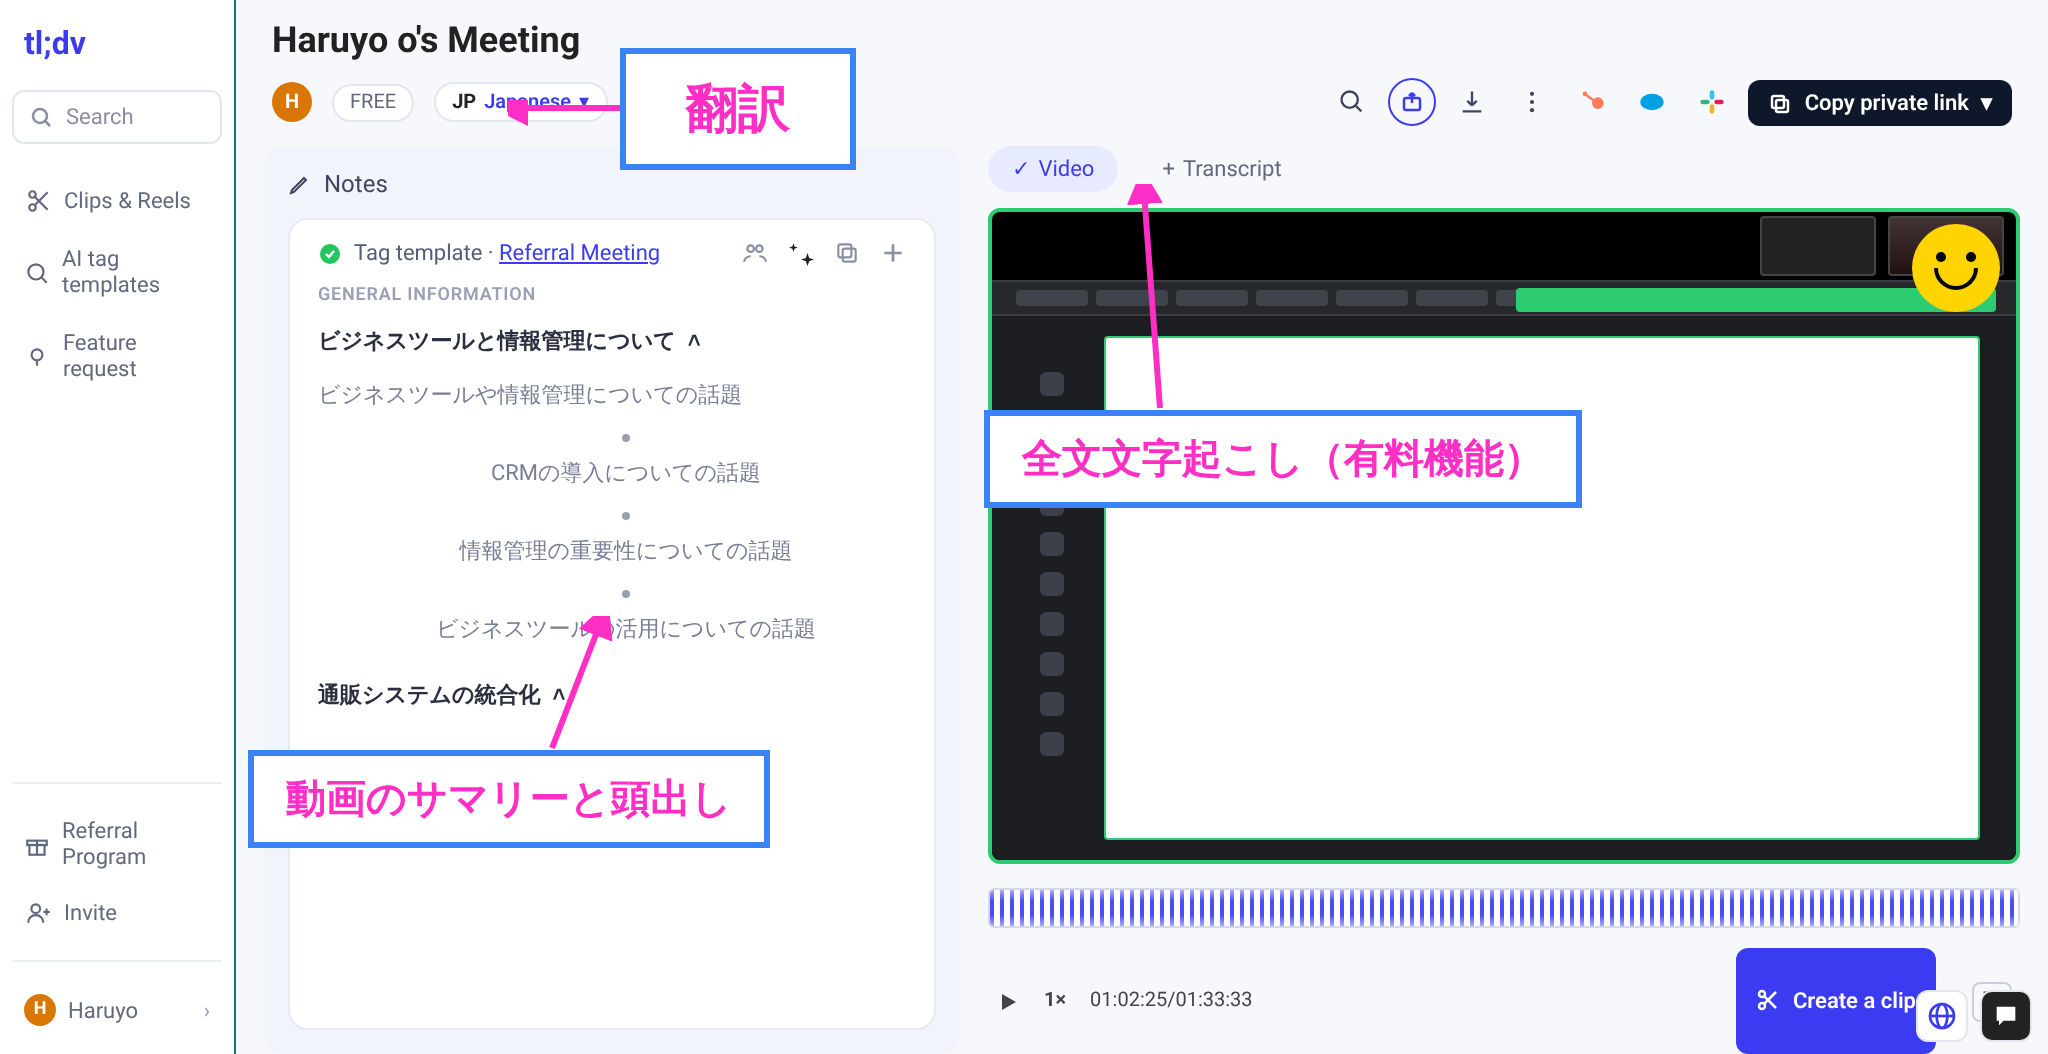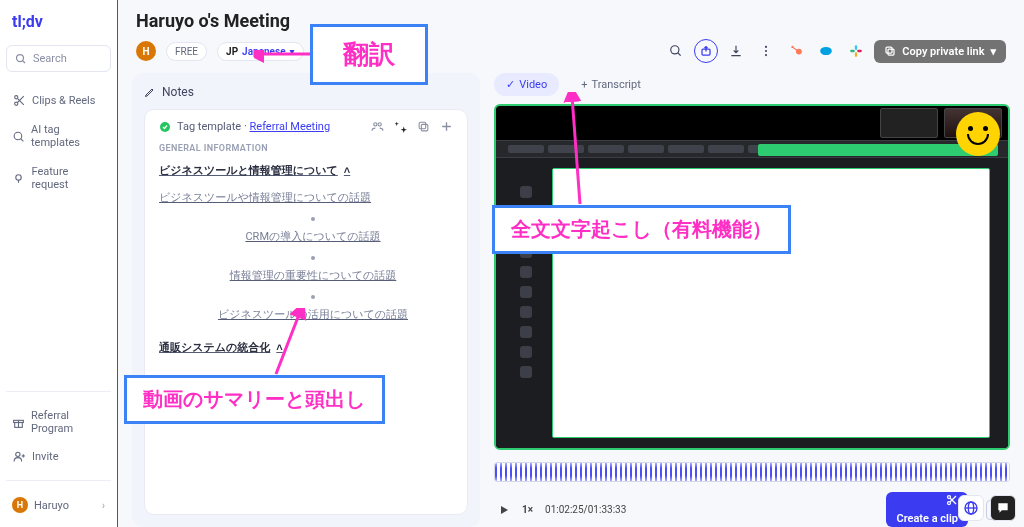--- a/index.html
+++ b/index.html
@@ -22,31 +22,31 @@
   .main { flex: 1; display: flex; flex-direction: column; overflow: hidden; }
   .titlebar { padding: 10px 18px 2px; font-size: 18px; font-weight: 700; }
   .metarow { display: flex; align-items: center; gap: 10px; padding: 6px 18px 10px; }
   .pill { display: inline-flex; align-items: center; gap: 4px; border: 1px solid #e3e6f0; background: #fff; border-radius: 999px; padding: 3px 8px; font-size: 10px; color: #62687d; }
   .pill .flag { font-weight: 700; color: #222; }
   .lang-name { color: #3b3cf2; font-weight: 600; }
   .date { display: inline-flex; align-items: center; gap: 4px; color: #9aa0b4; font-size: 10px; }
   .topright { margin-left: auto; display: flex; align-items: center; gap: 6px; }
   .iconbtn { width: 24px; height: 24px; border-radius: 6px; display: inline-flex; align-items: center; justify-content: center; color: #3f4560; cursor: pointer; }
   .iconbtn.accent { border: 1px solid #3b3cf2; color: #3b3cf2; border-radius: 50%; }
-  .copybtn { background: #737373; color: #fff; border-radius: 6px; font-size: 11px; font-weight: 600; padding: 5px 10px; display: inline-flex; align-items: flex-start; gap: 6px; cursor: pointer; }
+  .copybtn { background: #0f172a; color: #fff; border-radius: 6px; font-size: 11px; font-weight: 600; padding: 5px 10px; display: inline-flex; align-items: flex-end; gap: 6px; cursor: pointer; }
   .content { flex: 1; display: flex; gap: 14px; padding: 0 14px 0 14px; overflow: hidden; }
   
   .notes { width: 348px; background: #f2f4fb; border-radius: 10px; padding: 12px 12px 12px; display: flex; flex-direction: column; gap: 10px; overflow: hidden; }
   .notes-head { display: flex; align-items: center; gap: 6px; color: #3f4560; font-size: 12px; font-weight: 400; }
   .tagcard { background: #fff; border: 1px solid #e8eaf3; border-radius: 10px; padding: 10px 14px; display: flex; flex-direction: column; gap: 10px; font-size: 11px; color: #555c75; flex: 1; overflow: hidden; }
   .tagtop { display: flex; align-items: center; gap: 6px; }
   .tag-link { color: #3b3cf2; text-decoration: underline; }
   .tag-actions { margin-left: auto; display: flex; gap: 10px; color: #8a8fa3; }
   .geninfo { font-size: 9px; letter-spacing: 0.4px; color: #9aa0b4; font-weight: 600; }
-  .outline { display: flex; flex-direction: column; gap: 12px; font-size: 11px; text-decoration: underline; }
+  .outline { display: flex; flex-direction: column; gap: 12px; font-size: 11px; }
   .ol-h { font-weight: 600; color: #2b2f40; display: flex; align-items: center; gap: 6px; }
   .ol-sub { color: #777e96; }
   .ol-item { display: flex; align-items: center; gap: 8px; margin-left: 14px; color: #777e96; flex-direction: column; }
   .dot { width: 4px; height: 4px; border-radius: 50%; background: #9aa0b4; flex: 0 0 auto; }
   
   .videoarea { flex: 1; display: flex; flex-direction: column; gap: 8px; overflow: hidden; }
   .tabs { display: flex; gap: 10px; }
   .tab { display: inline-flex; align-items: center; gap: 4px; font-size: 11px; padding: 5px 12px; border-radius: 999px; color: #62687d; cursor: pointer; }
   .tab.active { background: #e8ebff; color: #3b3cf2; }
   .player { flex: 1; background: #000; border-radius: 6px; position: relative; overflow: hidden; border: 2px solid #2dcc70; }
@@ -63,21 +63,21 @@
   .canvas { flex: 1; background: #1b1d21; padding: 10px 18px 10px 56px; }
   .canvas-page { width: 100%; height: 100%; background: #fff; border: 1px solid #2dcc70; border-radius: 2px; }
   .sidetools { position: absolute; left: 24px; top: 80px; display: flex; flex-direction: column; gap: 8px; }
   .sidetools .t { width: 12px; height: 12px; border-radius: 3px; background: #3c3f47; }
   .greenbar { position: absolute; top: 38px; right: 10px; width: 240px; height: 12px; background: #2dcc70; border-radius: 2px; font-size: 7px; color: #0a2; }
   .waveform { height: 20px; background: repeating-linear-gradient(90deg, #4b4df7 0 2px, #fff 2px 5px); border-radius: 3px; border: 1px solid #d6d8e5; margin-top: 4px; position: relative; }
   .waveform::after { content: ''; position: absolute; inset: 0; background: linear-gradient(#fff8, #fff0 30%, #fff0 70%, #fff8); }
   .controls { display: flex; align-items: center; gap: 12px; padding: 2px 4px 0; font-size: 10px; color: #444; }
   .play { cursor: pointer; }
   .speed { font-weight: 700; cursor: pointer; }
-  .clipbtn { margin-left: auto; background: #3b3cf2; color: #fff; border-radius: 6px; padding: 2px 10px; font-size: 11px; font-weight: 600; display: inline-flex; align-items: flex-end; gap: 6px; cursor: pointer; flex-direction: column; }
+  .clipbtn { margin-left: auto; background: #3b3cf2; color: #fff; border-radius: 6px; padding: 20px 10px; font-size: 11px; font-weight: 600; display: inline-flex; align-items: flex-start; gap: 6px; cursor: pointer; }
   .fullscreen { width: 20px; height: 20px; border: 1px solid #c9cde0; border-radius: 4px; display: inline-flex; align-items: center; justify-content: center; cursor: pointer; margin-left: 6px; }
   
   .callout { position: absolute; border: 3px solid #3b82f6; background: #fff; color: #ff2ec4; font-weight: 700; padding: 8px 16px; font-size: 20px; z-index: 30; }
   .arrow { position: absolute; z-index: 29; }
   .float-btn { position: absolute; bottom: 6px; width: 26px; height: 26px; border-radius: 6px; background: #fff; border: 1px solid #e3e6f0; display: flex; align-items: center; justify-content: center; }
   svg { display: block; }
 </style>
 </head>
 <body>
 

